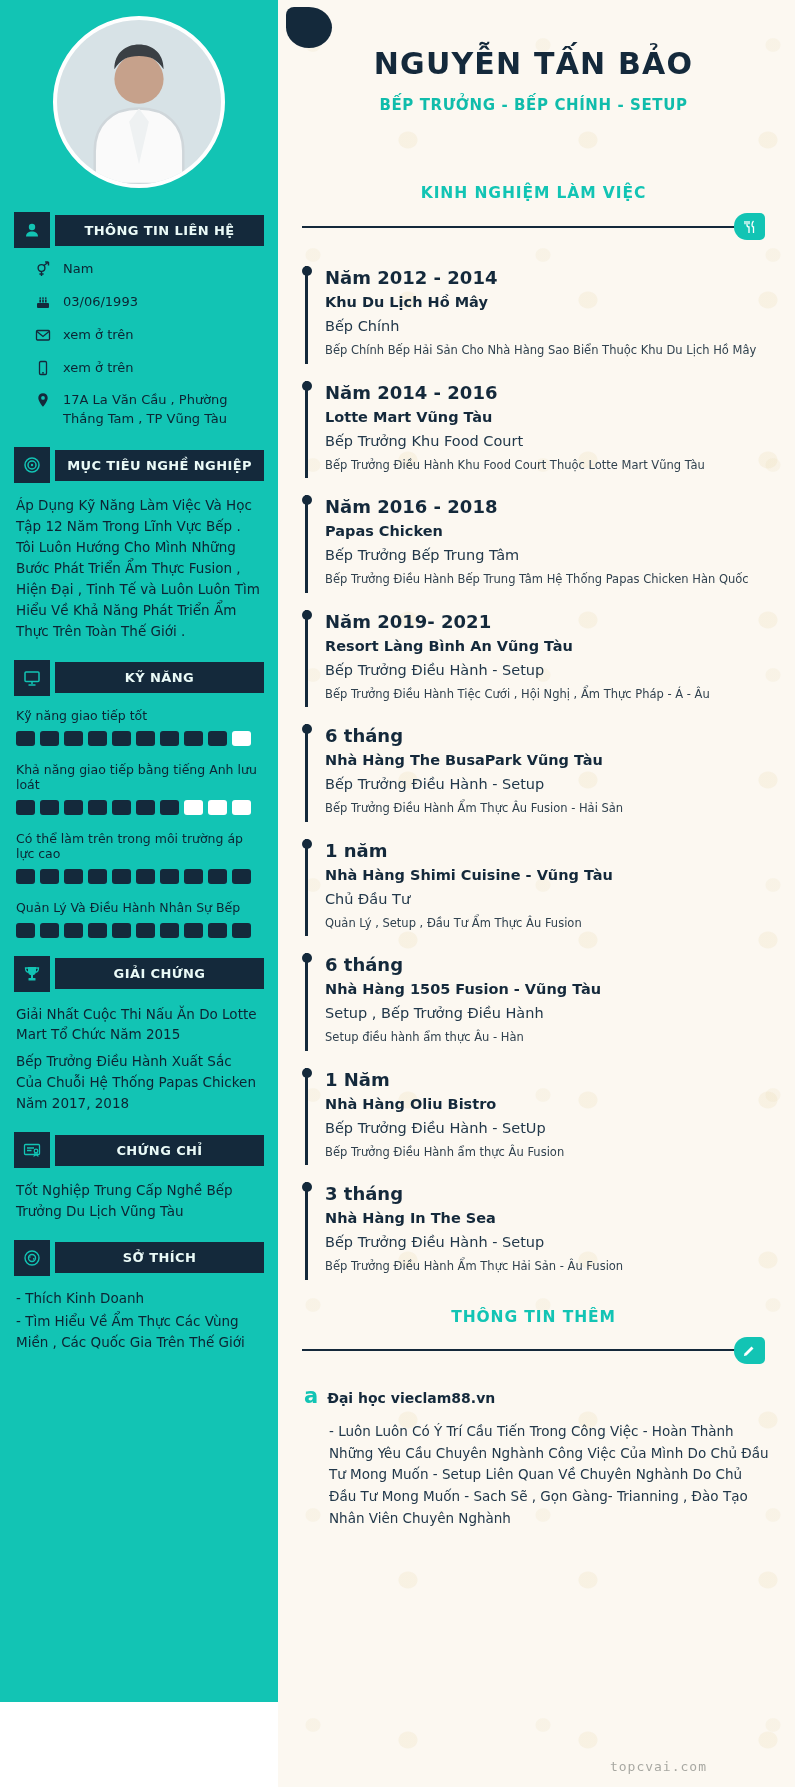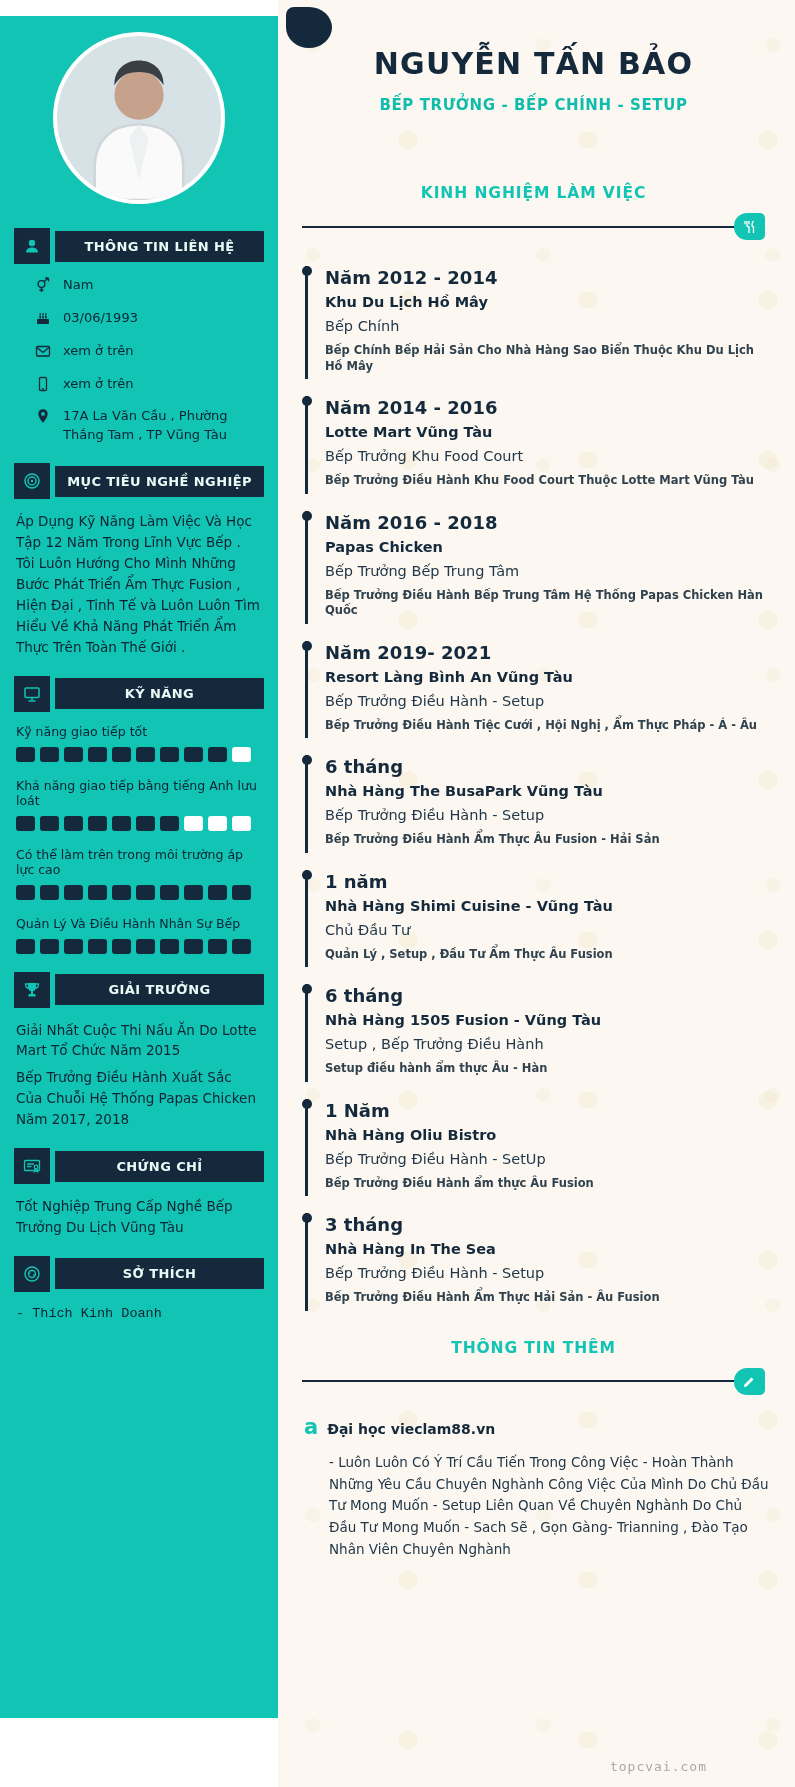--- a/index.html
+++ b/index.html
@@ -1,20 +1,20 @@
 <!DOCTYPE html>
 <html><head>
 <meta charset="utf-8">
 <style>
   * { box-sizing: border-box; }
   body { margin: 0; background: #ffffff; font-family: "DejaVu Sans", "Liberation Sans", sans-serif; }
   .page { position: relative; width: 795px; height: 1787px; background: #ffffff; overflow: hidden; }
 
   
-  .sidebar { position: absolute; left: 0; top: 16px; width: 278px; height: 1702px; background: #12c4b4; padding: 0 14px; }
+  .sidebar { position: absolute; left: 0; top: 0; width: 278px; height: 1702px; background: #12c4b4; padding: 0 14px; }
   .photo-wrap { width: 172px; height: 172px; margin: 16px auto 24px; background: #ffffff; border-radius: 50%; overflow: hidden; border: 4px solid #ffffff; }
   .side-header { display: flex; align-items: center; gap: 5px; margin: 18px 0 12px; }
   .icon-box { width: 36px; height: 36px; background: #14293b; display: flex; align-items: center; justify-content: center; flex: 0 0 36px; }
   .side-bar-title { flex: 1; height: 31px; background: #14293b; color: #eafaf7; display: flex; align-items: center; justify-content: center; font-weight: bold; font-size: 13px; letter-spacing: 0.4px; white-space: nowrap; }
   .contact-list { list-style: none; margin: 4px 16px 10px; padding: 0; }
   .contact-row { display: flex; gap: 11px; align-items: flex-start; margin: 10px 4px; color: #0c2433; font-size: 13px; line-height: 1.45; }
   .c-icon { flex: 0 0 18px; text-align: center; padding-top: 1px; }
   .side-text { color: #0c2433; font-size: 13.5px; line-height: 1.55; margin: 6px 2px; }
   .skill { margin: 12px 2px 16px; }
   .skill-label { font-size: 12.5px; color: #0c2433; margin-bottom: 8px; }
@@ -40,21 +40,21 @@
   .sh-rule { display: flex; align-items: center; }
   .sh-line { flex: 1; height: 2px; background: #14293b; }
   .sh-badge { width: 31px; height: 27px; background: #12c4b4; border-radius: 13px 5px 5px 13px; display: flex; align-items: center; justify-content: center; margin-left: -1px; }
 
   .timeline { margin-top: 26px; }
   .entry { position: relative; border-left: 3px solid #14293b; padding: 1px 0 5px 17px; margin: 0 0 17px 3px; }
   .entry::before { content: ""; position: absolute; left: -6.5px; top: 0; width: 10px; height: 10px; border-radius: 50%; background: #14293b; }
   .e-period { font-weight: bold; font-size: 18px; color: #14293b; }
   .e-company { font-weight: bold; font-size: 14.5px; color: #14293b; margin-top: 6px; }
   .e-role { font-size: 14.5px; color: #22384a; margin-top: 8px; }
-  .e-desc { font-size: 11.5px; color: #31424f; margin-top: 9px; line-height: 1.35; font-weight: bold; }
+  .e-desc { font-size: 11.5px; color: #31424f; margin-top: 9px; line-height: 1.35; }
 
   .school-row { display: flex; align-items: center; gap: 9px; margin: 24px 0 0 2px; }
   .school-icon { color: #12c4b4; font-weight: bold; font-size: 21px; line-height: 1; transform: translateY(-2px); }
   .school-name { font-weight: bold; font-size: 14px; color: #14293b; }
   .additional-text { margin: 12px 0 0 27px; width: 442px; font-size: 13.5px; color: #22384a; line-height: 1.62; }
 
   .watermark { position: absolute; right: 88px; bottom: 13px; color: #a8a8a2; font-family: "DejaVu Sans Mono", monospace; font-size: 13px; letter-spacing: 1px; }
 </style>
 </head>
 <body>
@@ -232,21 +232,21 @@
     <section>
       <header class="side-header">
         <span class="icon-box">
           <svg width="18" height="18" viewBox="0 0 18 18">
               <path d="M5 2h8v4.2a4 4 0 01-8 0z" fill="#12c4b4"></path>
               <path d="M5 3H2.5c0 2.5 1.2 4 3 4.3M13 3h2.5c0 2.5-1.2 4-3 4.3" fill="none" stroke="#12c4b4" stroke-width="1.3"></path>
               <rect x="8" y="10" width="2" height="3" fill="#12c4b4"></rect>
               <rect x="5.5" y="13" width="7" height="2.4" rx="0.5" fill="#12c4b4"></rect>
             </svg>
         </span>
-        <span class="side-bar-title">GIẢI TRƯỞNG</span>
+        <span class="side-bar-title">GIẢI CHỨNG</span>
       </header>
       <p class="side-text">Giải Nhất Cuộc Thi Nấu Ăn Do Lotte Mart Tổ Chức Năm 2015</p>
       <p class="side-text">Bếp Trưởng Điều Hành Xuất Sắc Của Chuỗi Hệ Thống Papas Chicken Năm 2017, 2018</p>
     </section>
 
     <section>
       <header class="side-header">
         <span class="icon-box">
           <svg width="18" height="18" viewBox="0 0 18 18" fill="none" stroke="#12c4b4" stroke-width="1.3">
               <rect x="1.5" y="3.5" width="15" height="10" rx="1"></rect>
@@ -265,21 +265,22 @@
         <span class="icon-box">
           <svg width="18" height="18" viewBox="0 0 18 18" fill="none" stroke="#12c4b4" stroke-width="1.4">
               <circle cx="9" cy="9" r="7"></circle>
               <circle cx="9" cy="9" r="3.5"></circle>
               <circle cx="6.9" cy="8" r="0.8" fill="#12c4b4" stroke="none"></circle>
               <circle cx="10.7" cy="9.9" r="0.8" fill="#12c4b4" stroke="none"></circle>
             </svg>
         </span>
         <span class="side-bar-title">SỞ THÍCH</span>
       </header>
-      <p class="side-text" style="margin-bottom:2px;font-family:Liberation Mono, monospace;">- Thích Kinh Doanh</p>
+      <p class="side-text" style="margin-bottom:2px;">- Thích Kinh Doanh</p>
+      <p class="side-text" style="margin-top:2px;">- Tìm Hiểu Về Ẩm Thực Các Vùng Miền , Các Quốc Gia Trên Thế Giới</p>
     </section>
 
   </aside>
 
   <main class="main">
     <div class="corner"></div>
 
     <h1 class="name-title">NGUYỄN TẤN BẢO</h1>
     <div class="job-title">BẾP TRƯỞNG - BẾP CHÍNH - SETUP</div>
 

